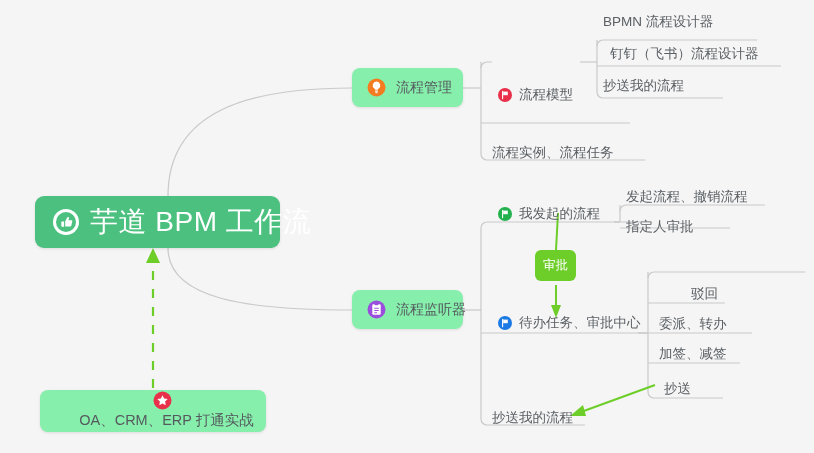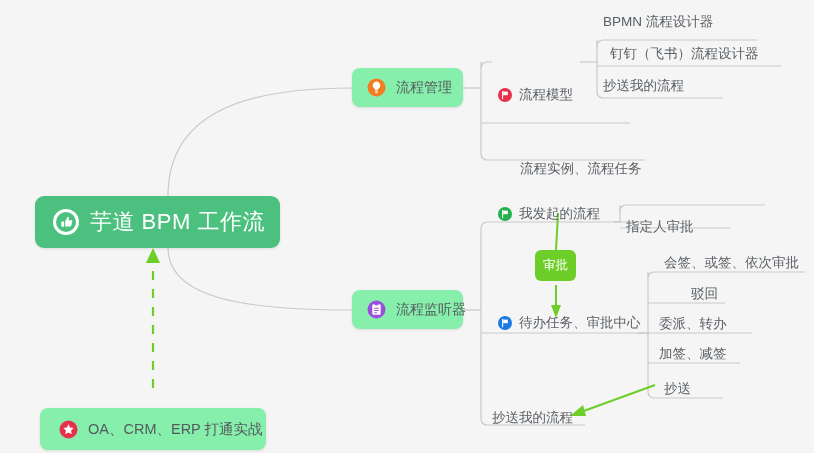--- a/index.html
+++ b/index.html
@@ -23,21 +23,21 @@
     width: 245px; height: 52px;
     background: #4cc17f;
     border-radius: 9px;
     display: flex; align-items: center;
     padding-left: 18px;
     box-sizing: border-box;
     box-shadow: 0 1px 3px rgba(0,0,0,.10);
   }
   .root-label {
     color: #ffffff;
-    font-size: 22px;
+    font-size: 28px;
     letter-spacing: .5px;
     margin-left: 11px;
     white-space: nowrap;
   }
 
   
   .card {
     position: absolute;
     background: #86efac;
     border-radius: 8px;
@@ -46,21 +46,21 @@
     box-shadow: 0 1px 3px rgba(0,0,0,.10);
   }
   .card .card-label {
     color: #555a5e;
     font-size: 14px;
     white-space: nowrap;
     margin-left: 9px;
   }
   #node-flow-mgmt { left: 352px; top: 68px;  width: 111px; height: 39px; padding-left: 14px; }
   #node-approval  { left: 352px; top: 290px; width: 111px; height: 39px; padding-left: 14px; }
-  #node-oa        { left: 40px;  top: 408px; width: 226px; height: 42px; padding-left: 18px; }
+  #node-oa        { left: 40px;  top: 390px; width: 226px; height: 42px; padding-left: 18px; flex-direction: column; }
   #node-oa .card-label { font-size: 14.5px; }
 
   
   .leaf {
     position: absolute;
     color: #5b6065;
     font-size: 13.5px;
     white-space: nowrap;
     line-height: 1;
   }
@@ -195,21 +195,21 @@
   <div class="leaf" style="left:603px; top:15px;">
     <span>BPMN 流程设计器</span>
   </div>
   <div class="leaf" style="left:610px; top:47px;">
     <span>钉钉（飞书）流程设计器</span>
   </div>
   <div class="leaf" style="left:603px; top:79px;">
     <span>抄送我的流程</span>
   </div>
 
-  <div class="leaf" style="left:520px; top:146px;margin-top:16px;">
+  <div class="leaf" style="left:492px; top:146px;">
     <span>流程实例、流程任务</span>
   </div>
 
   <div class="card" id="node-approval">
     <span class="ricon ic-lg">
       <svg width="21" height="21" viewBox="0 0 21 21">
         <circle cx="10.5" cy="10.5" r="9" fill="#9b4dde"></circle>
         <rect x="6.3" y="5.3" width="8.4" height="10.4" rx="1.2" fill="#ffffff"></rect>
         <rect x="8.5" y="4.1" width="4" height="2.2" rx="1" fill="#9b4dde"></rect>
         <rect x="8.1" y="8.8" width="4.8" height="1" rx=".5" fill="#9b4dde"></rect>
@@ -224,38 +224,38 @@
     <span class="ricon">
       <svg width="16" height="16" viewBox="0 0 16 16">
         <circle cx="8" cy="8" r="7" fill="#22b14c"></circle>
         <path d="M5.6 4.2v7.6" stroke="#ffffff" stroke-width="1.1" stroke-linecap="round"></path>
         <path d="M6.2 4.6h4.6v3.6H6.2z" fill="#ffffff"></path>
       </svg>
     </span>
     <span>我发起的流程</span>
   </div>
 
+  <div class="leaf" style="left:626px; top:190px;">
+    <span>发起流程、撤销流程</span>
+  </div>
   <div class="leaf" style="left:626px; top:220px;">
     <span>指定人审批</span>
   </div>
 
   <div class="leaf with-icon" style="left:497px; top:316px;">
     <span class="ricon">
       <svg width="16" height="16" viewBox="0 0 16 16">
         <circle cx="8" cy="8" r="7" fill="#1b7ae4"></circle>
         <path d="M5.6 4.2v7.6" stroke="#ffffff" stroke-width="1.1" stroke-linecap="round"></path>
         <path d="M6.2 4.6h4.6v3.6H6.2z" fill="#ffffff"></path>
       </svg>
     </span>
     <span>待办任务、审批中心</span>
   </div>
 
-  <div class="leaf" style="left:664px; top:256px;">
-    <span>会签、或签、依次审批</span>
-  </div>
   <div class="leaf" style="left:659px; top:287px;margin-left:32px;">
     <span>驳回</span>
   </div>
   <div class="leaf" style="left:659px; top:317px;text-align:center;">
     <span>委派、转办</span>
   </div>
   <div class="leaf" style="left:659px; top:347px;">
     <span>加签、减签</span>
   </div>
   <div class="leaf" style="left:664px; top:382px;">

